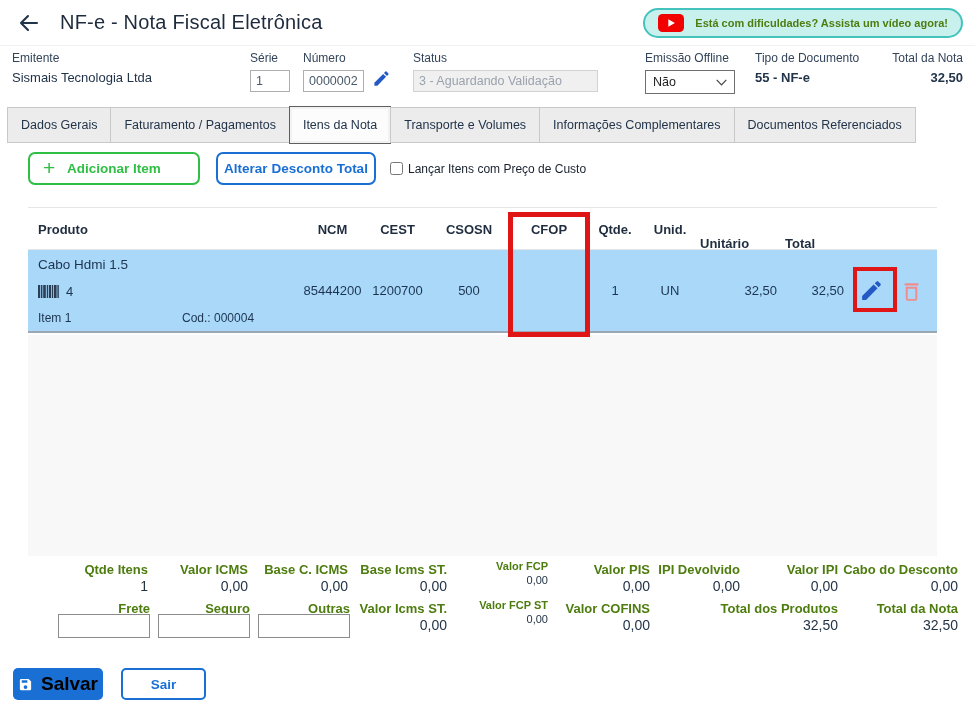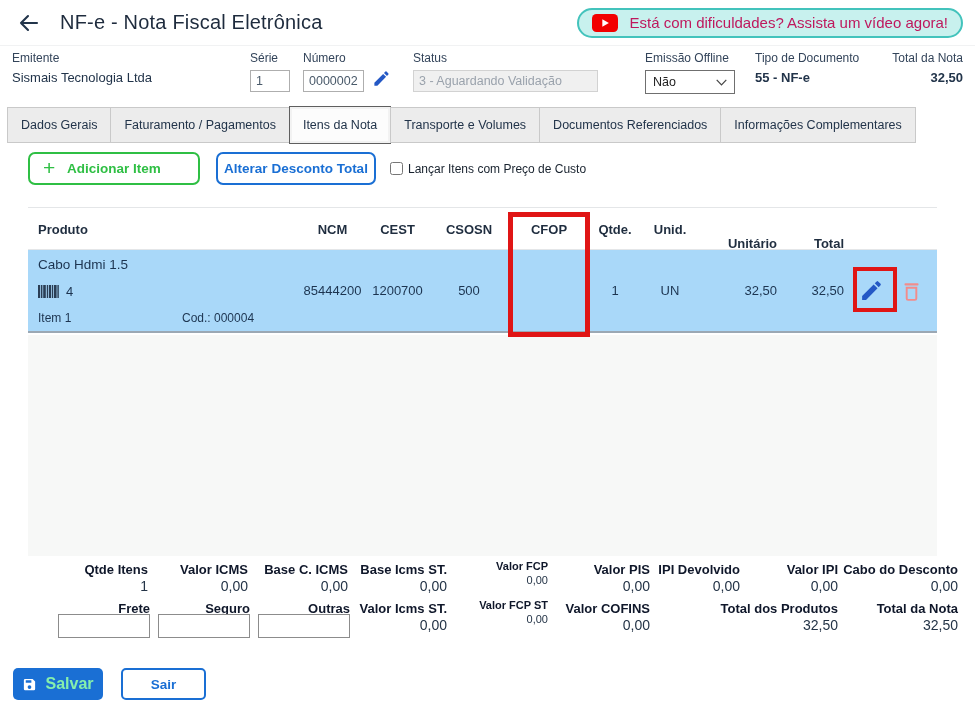--- a/index.html
+++ b/index.html
@@ -7,21 +7,21 @@
               font-family:"Liberation Sans","DejaVu Sans",sans-serif; }
   .app { position:relative; width:975px; height:706px; background:#fff; color:#22344a; }
 
   
   .top-bar { position:absolute; top:0; left:0; right:0; height:46px; display:flex;
              align-items:center; padding:0 12px; border-bottom:1px solid #f1f2f3; }
   .back-btn { width:34px; height:34px; display:flex; align-items:center; justify-content:center; cursor:pointer; }
   .page-title { font-size:20px; font-weight:500; color:#1e2b3d; margin-left:14px; letter-spacing:.2px; }
   .help-pill { margin-left:auto; display:flex; align-items:center; gap:11px; background:#c8f1ee;
                border:2px solid #43c3bc; border-radius:16px; height:30px; padding:0 13px; cursor:pointer; }
-  .help-text { font-size:15px; font-weight:400; color:#be185d; }
+  .help-text { font-size:11px; font-weight:700; color:#4d7c0f; }
 
   
   .fields { position:absolute; top:51px; left:0; width:975px; height:52px; }
   .field { position:absolute; top:0; }
   .f-label { font-size:12px; color:#33445a; margin-bottom:5px; }
   .f-value { font-size:13px; color:#22344a; }
   .f-input { height:22px; border:1px solid #aeaeae; background:#fff; font-size:12.5px;
              color:#4a5a6a; padding:0 5px; font-family:inherit; }
   .f-emitente { left:12px; }
   .f-serie    { left:250px; }  .f-serie .f-input  { width:40px; }
@@ -53,51 +53,51 @@
   .chk-wrap { margin-left:14px; display:flex; align-items:center; gap:5px; }
   .chk-wrap input { width:13px; height:13px; }
   .chk-label { font-size:12px; color:#18222e; }
 
   
   .table-area { position:absolute; top:207px; left:28px; width:909px; }
   .tgrid { display:grid; grid-template-columns:272px 65px 65px 78px 82px 50px 60px 85px 67px 85px; }
   .thead { height:43px; border-top:1px solid #e4e6e8; border-bottom:1px solid #e4e6e8; align-items:center;
            font-weight:700; font-size:13px; color:#1f2d3f; }
   .th { text-align:center; } .th.left { text-align:left; padding-left:10px; }
-  .th.right { text-align:right; padding-right:8px;margin-top:28px; }
+  .th.right { text-align:left; padding-right:8px;margin-top:28px; }
   .trow { height:83px; background:#a9d8f9; border-bottom:2px solid #9ba8b4; align-items:center;
           font-size:13px; color:#1c3450; }
   .td { text-align:center; } .td.right { text-align:right; padding-right:8px; }
   .produto-cell { position:relative; padding-left:10px; display:flex; flex-direction:column; gap:12px; font-size:12px; }
   .prod-name { font-size:13.5px; }
   .prod-line2 { display:flex; align-items:center; gap:7px; font-size:13px; }
   .prod-line3 { position:relative; font-size:12px; }
   .prod-cod { position:absolute; left:144px; top:0; }
   .row-actions { display:flex; align-items:center; gap:17px; padding-left:7px; }
   .icon-btn { cursor:pointer; display:flex; }
   .table-body-empty { position:absolute; top:335px; left:28px; width:909px; height:221px; background:#f7f8f7; }
 
   
   .red-box { position:absolute; border:5px solid #e01515; z-index:6; pointer-events:none; }
   .red-cfop { left:508px; top:212px; width:82px; height:125px; }
   .red-edit { left:853px; top:267px; width:44px; height:45px; border-width:4px; }
 
   
   .totals { position:absolute; top:560px; left:0; width:975px; height:92px; font-size:13px; }
   .tcell { position:absolute; text-align:right; }
-  .t-label { font-size:13px; font-weight:700; color:#0f172a; line-height:15px; }
+  .t-label { font-size:13px; font-weight:700; color:#4d7c0f; line-height:15px; }
   .t-value { font-size:14px; color:#243447; line-height:17px; margin-top:1px; }
   .tcell.small .t-label, .tcell.small .t-value { font-size:11px; line-height:13px; }
   .t-input { position:absolute; width:92px; height:24px; border:1px solid #8c8c8c; background:#fff;
              font-size:13px; padding:0 5px; font-family:inherit; color:#22344a; }
 
   
   .footer { position:absolute; top:668px; left:13px; display:flex; gap:18px; }
-  .btn-save { width:90px; height:32px; background:#1a6fd4; border:none; border-radius:5px; color:#86efac;
-              font-weight:700; font-size:16px; display:flex; align-items:center; justify-content:center;
+  .btn-save { width:90px; height:32px; background:#1a6fd4; border:none; border-radius:5px; color:#000000;
+              font-weight:700; font-size:19px; display:flex; align-items:center; justify-content:center;
               gap:8px; cursor:pointer; font-family:inherit; }
   .btn-exit { width:85px; height:32px; background:#fff; border:2px solid #1a6fd4; border-radius:5px;
               color:#1a6fd4; font-weight:700; font-size:13.5px; cursor:pointer; font-family:inherit; }
 </style>
 </head>
 <body>
 
 <div class="app">
 
   <div class="top-bar">
@@ -161,22 +161,22 @@
       <div class="f-label">Total da Nota</div>
       <div class="f-value">32,50</div>
     </div>
   </div>
 
   <div class="tabs">
     <div class="tab">Dados Gerais</div>
     <div class="tab">Faturamento / Pagamentos</div>
     <div class="tab active">Itens da Nota</div>
     <div class="tab">Transporte e Volumes</div>
+    <div class="tab">Informações Complementares</div>
     <div class="tab">Documentos Referenciados</div>
-    <div class="tab">Informações Complementares</div>
   </div>
 
   <div class="toolbar">
     <button class="btn-add">
       <span class="plus">+</span>
       <span>Adicionar Item</span>
     </button>
     <button class="btn-discount">Alterar Desconto Total</button>
     <label class="chk-wrap">
       <input type="checkbox" style="">

